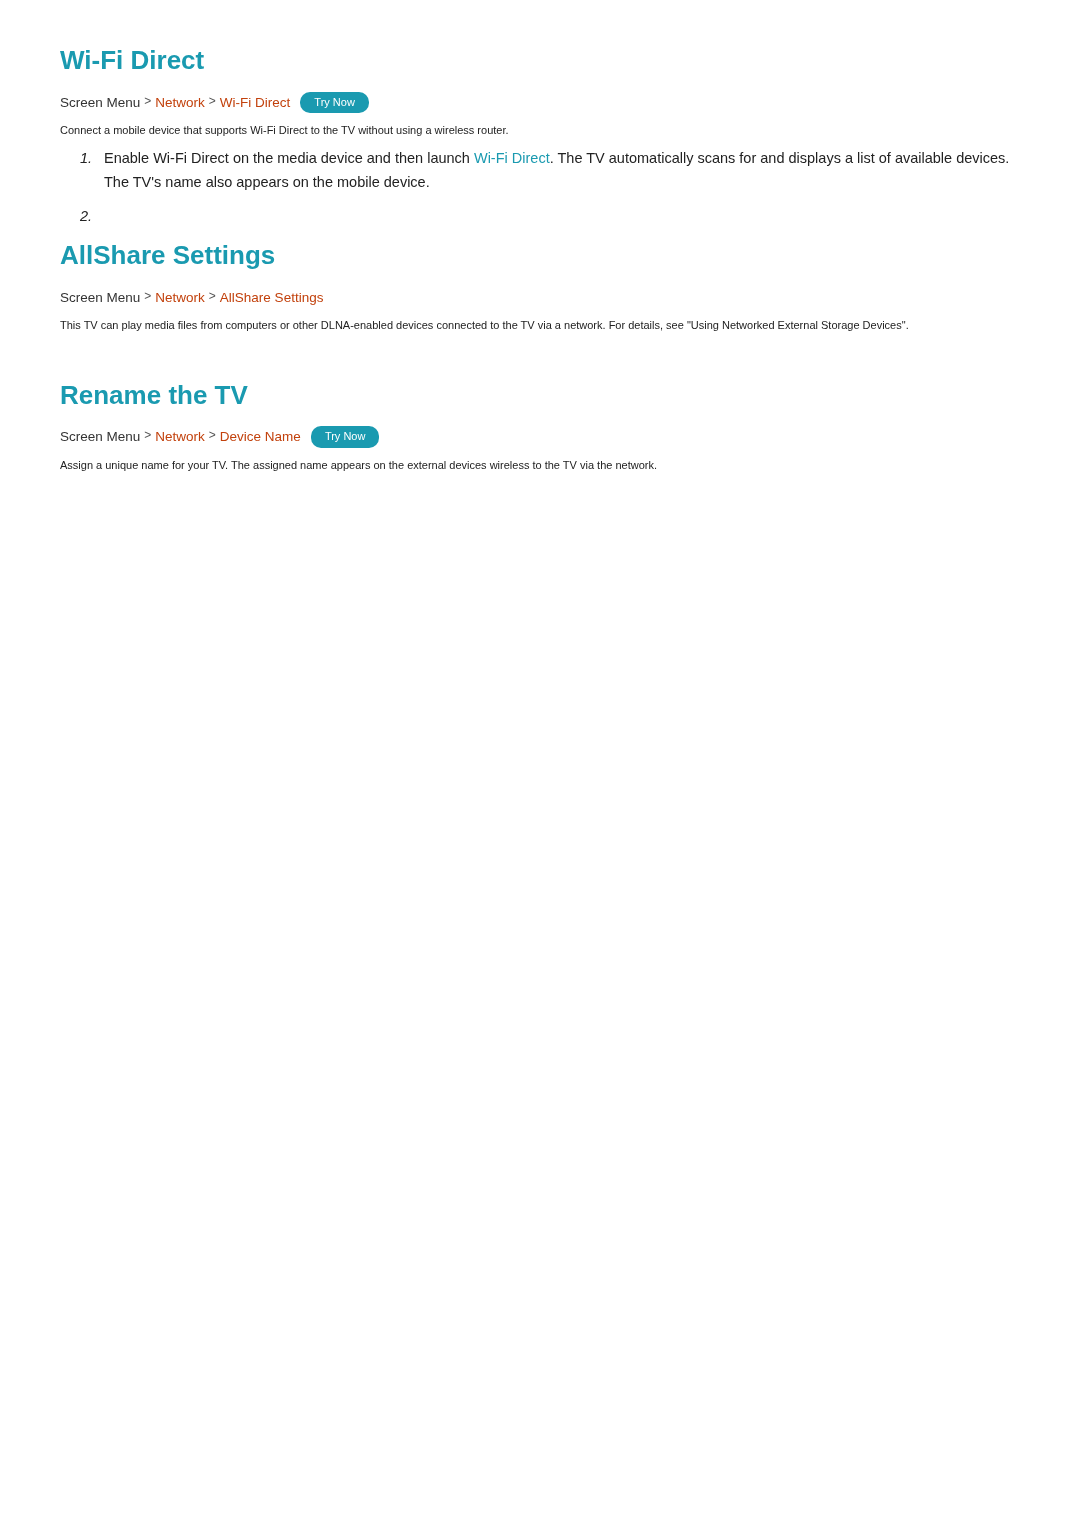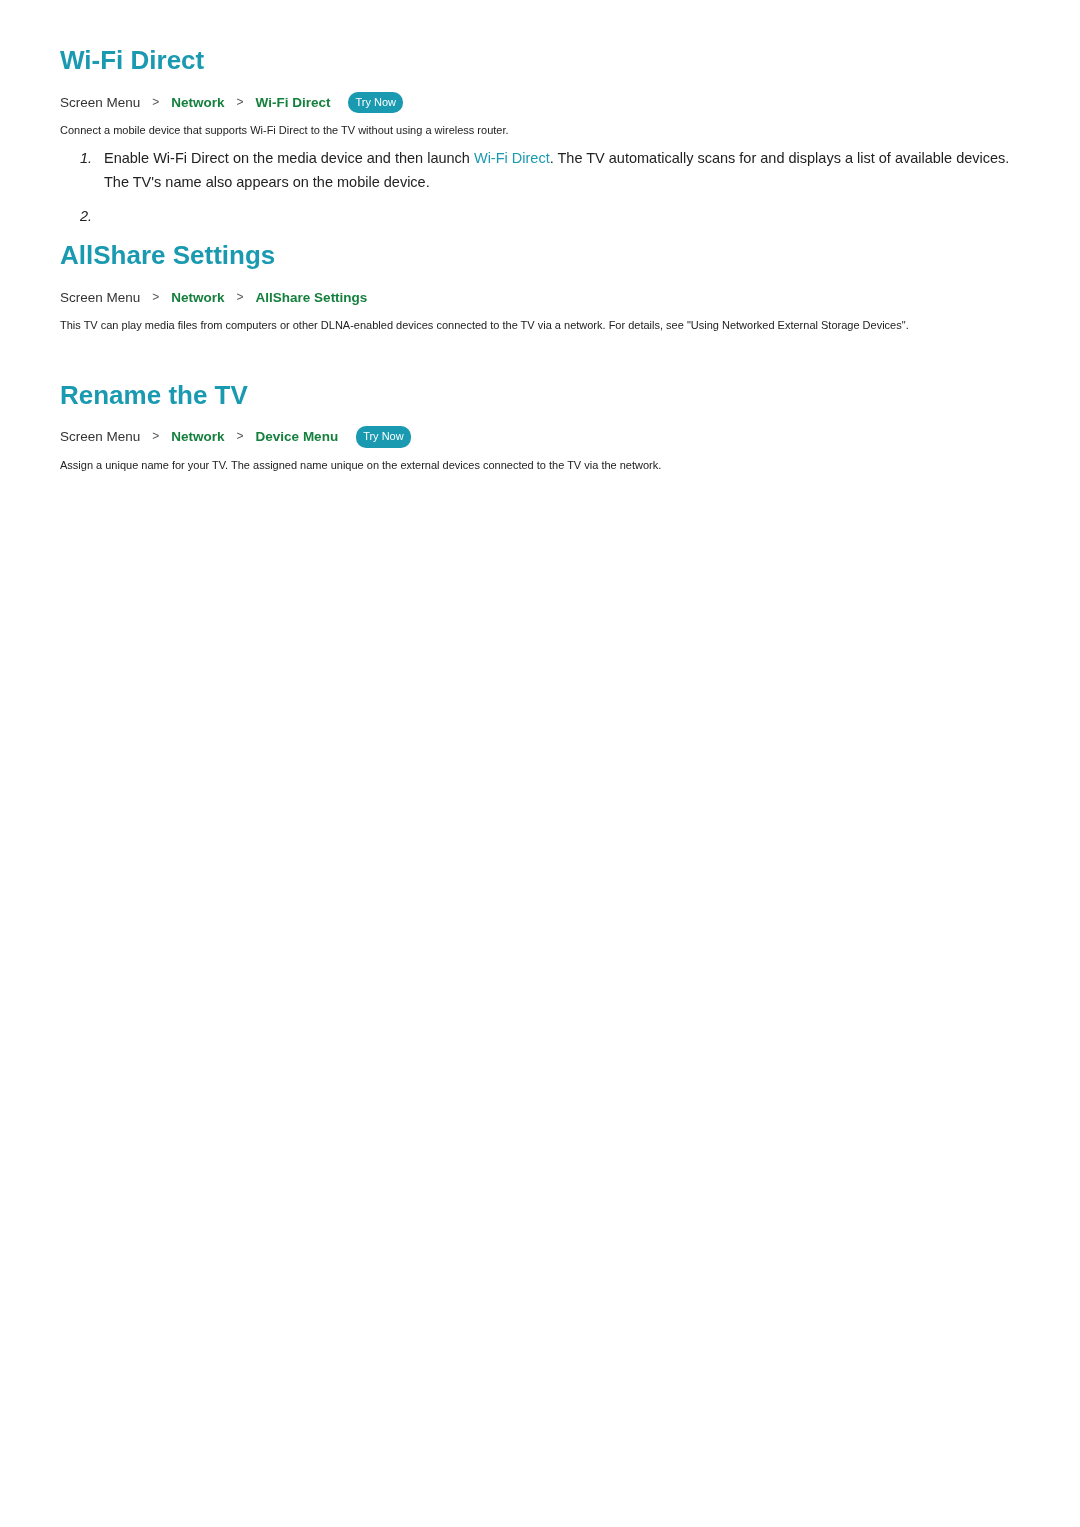--- a/index.html
+++ b/index.html
@@ -27,40 +27,40 @@
       font-weight: bold;
       color: #1a9ab0;
       margin-bottom: 10px;
     }
 
     .breadcrumb {
       font-size: 13.5px;
       color: #333;
       margin-bottom: 8px;
       display: flex;
-      align-items: center;
-      gap: 12px;
+      align-items: flex-start;
+      gap: 4px;
     }
 
     .breadcrumb-link {
-      color: #15803d;
-      font-weight: bold;
+      color: #c2410c;
+      font-weight: normal;
     }
 
     .breadcrumb-separator {
       color: #555;
       font-size: 12px;
     }
 
     .try-now-badge {
       display: inline-block;
       background: #1a9ab0;
       color: #ffffff;
       font-size: 11px;
-      padding: 2px 7px;
+      padding: 2px 14px;
       border-radius: 10px;
       margin-left: 6px;
       font-weight: normal;
       vertical-align: middle;
     }
 
     .body-text {
       font-size: 11px;
       color: #222;
       margin-bottom: 8px;
@@ -139,18 +139,18 @@
 </div>
 
 <div class="section">
   <div class="section-title">Rename the TV</div>
 
   <div class="breadcrumb">
     <span>Screen Menu</span>
     <span class="breadcrumb-separator">&gt;</span>
     <span class="breadcrumb-link">Network</span>
     <span class="breadcrumb-separator">&gt;</span>
-    <span class="breadcrumb-link">Device Menu</span>
+    <span class="breadcrumb-link">Device Name</span>
     <span class="try-now-badge">Try Now</span>
   </div>
 
-  <p class="body-text">Assign a unique name for your TV. The assigned name unique on the external devices connected to the TV via the network.</p>
+  <p class="body-text">Assign a unique name for your TV. The assigned name appears on the external devices wireless to the TV via the network.</p>
 </div>
 
 </body></html>

